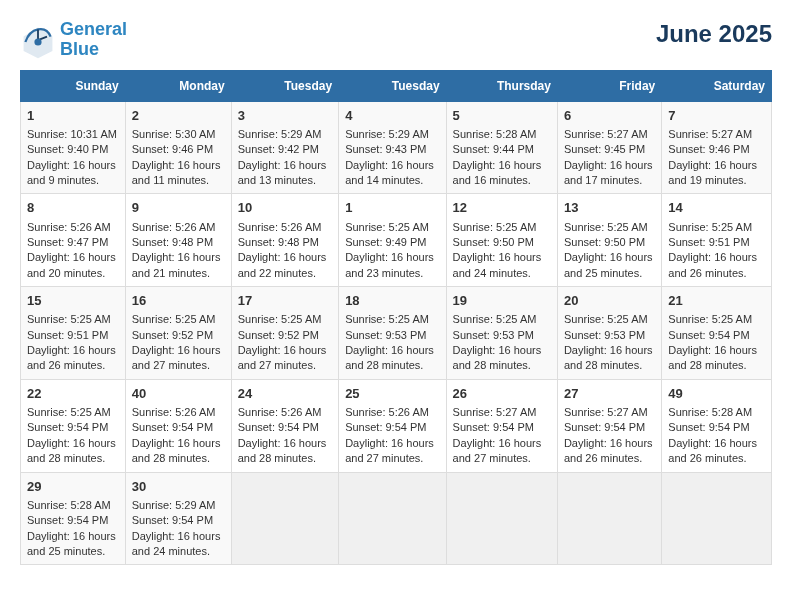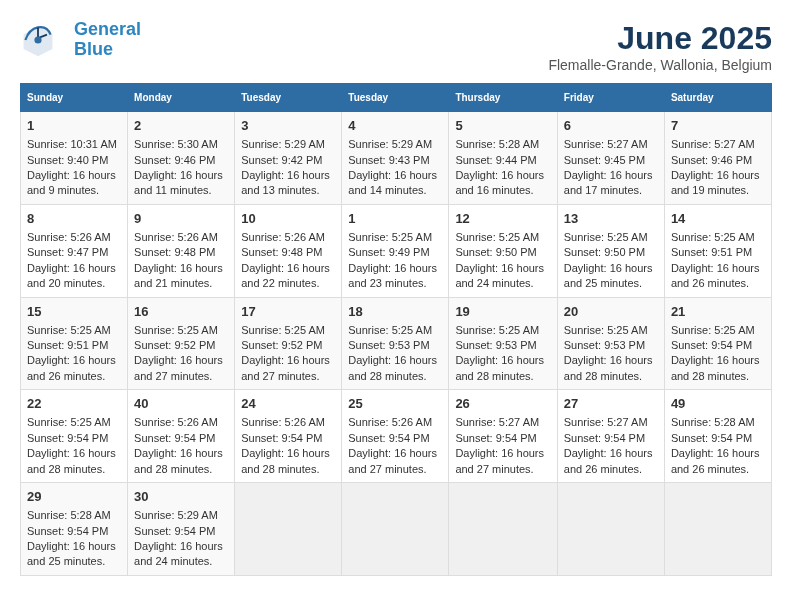--- a/index.html
+++ b/index.html
@@ -11,61 +11,61 @@
       padding: 20px;
     }
     .header-area {
       display: flex;
       justify-content: space-between;
       align-items: flex-start;
       margin-bottom: 10px;
     }
     .logo {
       display: flex;
-      align-items: center;
-      gap: 18px;
+      align-items: flex-end;
+      gap: 4px;
     }
     .logo-text {
       font-size: 18px;
       font-weight: bold;
       color: #1a3a5c;
       line-height: 1.1;
     }
     .logo-text span {
       color: #2e86c1;
     }
     .logo-icon {
       width: 36px;
       height: 36px;
     }
     .title-area {
       text-align: right;
     }
     .main-title {
-      font-size: 32px;
+      font-size: 24px;
       font-weight: bold;
       color: #1a3a5c;
     }
     .subtitle {
       font-size: 14px;
       color: #555;
     }
     table {
       width: 100%;
       border-collapse: collapse;
       font-size: 11px;
     }
     thead tr {
       background: #2e6da4;
       color: #fff;
     }
     thead th {
       padding: 8px 6px;
-      text-align: left;
-      font-size: 10px;
+      text-align: right;
+      font-size: 12px;
       font-weight: bold;
       border: 1px solid #2e6da4;
     }
     tbody tr {
       border-bottom: 1px solid #ccc;
     }
     tbody td {
       padding: 5px 6px;
       vertical-align: top;
       border: 1px solid #ddd;
@@ -99,21 +99,20 @@
       <path d="M20 6 L20 18 L30 14" stroke="#1a3a5c" stroke-width="2" fill="none"></path>
       <circle cx="20" cy="20" r="4" fill="#2e6da4"></circle>
     </svg>
     <div class="logo-text">
       <div><span>General</span></div>
       <div><span style="color:#2e86c1;">Blue</span></div>
     </div>
   </div>
   <div class="title-area">
     <div class="main-title">June 2025</div>
-    <div class="subtitle">Flemalle-Grande, Wallonia, Belgium</div>
   </div>
 </div>
 
 <table>
   <thead>
     <tr>
       <th>Sunday</th>
       <th>Monday</th>
       <th>Tuesday</th>
       <th>Tuesday</th>

